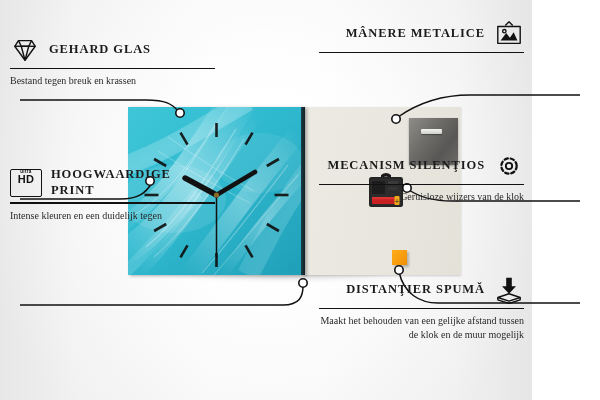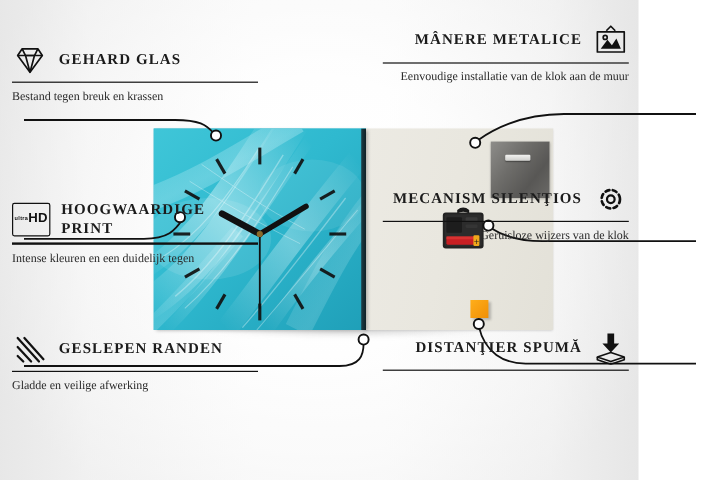--- a/index.html
+++ b/index.html
@@ -35,21 +35,21 @@
   .feat-rule{height:1.4px;background:#111;margin:4px 0 5px 0;width:100%;}
   .feat-desc{
     font-size:10px;line-height:1.32;color:#2a2a2a;
     font-family:"Liberation Serif", serif;
   }
   .icon{flex:0 0 auto;width:30px;height:28px;display:block;}
   .icon svg{display:block;width:100%;height:100%;}
 
   .hd-badge{
     width:30px;height:26px;border:1.6px solid #111;border-radius:2px;
-    display:flex;flex-direction:row;align-items:center;justify-content:center;
+    display:flex;flex-direction:column;align-items:center;
     line-height:1;font-family:"Liberation Sans", sans-serif;
   }
   .hd-badge .u{font-size:4.6px;letter-spacing:.3px;color:#111;font-weight:700;}
   .hd-badge .h{font-size:11px;font-weight:700;color:#111;letter-spacing:.2px;}
 
   
   #f-glass{top:36px;}
   #f-print{top:167px;}
   #f-edges{top:277px;}
   #f-handles{top:20px;}
@@ -239,54 +239,36 @@
       <span class="icon hd-badge">
         <span class="u">ultra</span>
         <span class="h">HD</span>
       </span>
       <span class="feat-title">HOOGWAARDIGE PRINT</span>
     </div>
     <div class="feat-rule"></div>
     <div class="feat-desc">Intense kleuren en een duidelijk tegen</div>
   </div>
 
-  <div class="feat left" id="f-edges">
-    <div class="feat-head">
-      <span class="icon">
-        <svg viewBox="0 0 32 30">
-          <g stroke="#111" stroke-width="2" stroke-linecap="round">
-            <line x1="5" y1="5" x2="24" y2="26"></line>
-            <line x1="11" y1="5" x2="28" y2="24"></line>
-            <line x1="5" y1="13" x2="17" y2="26"></line>
-            <line x1="5" y1="21" x2="10" y2="26"></line>
-          </g>
-        </svg>
-      </span>
-      <span class="feat-title">GESLEPEN RANDEN</span>
-    </div>
-    <div class="feat-rule"></div>
-    <div class="feat-desc">Gladde en veilige afwerking</div>
-  </div>
 
   <div class="feat right" id="f-handles">
     <div class="feat-head">
       <span class="icon">
         <svg viewBox="0 0 32 30">
           <g fill="none" stroke="#111" stroke-width="1.5" stroke-linejoin="round">
             <path d="M12 6 L16 2 L20 6"></path>
             <rect x="4" y="7" width="24" height="18"></rect>
             <path d="M7 22 L13 14 L17 19 L21 13 L25 22 Z" fill="#111" stroke="none"></path>
             <circle cx="11" cy="12" r="1.8"></circle>
           </g>
         </svg>
       </span>
       <span class="feat-title">MÂNERE METALICE</span>
     </div>
     <div class="feat-rule"></div>
-    <div class="feat-desc">Eenvoudige installatie van de klok aan de muur</div>
   </div>
 
   <div class="feat right" id="f-mech">
     <div class="feat-head">
       <span class="icon">
         <svg viewBox="0 0 32 30">
           <g fill="none" stroke="#111" stroke-width="2.4" stroke-linecap="round">
             <circle cx="16" cy="15" r="8.2" stroke-dasharray="3.6 3.1"></circle>
             <circle cx="16" cy="15" r="3.4" stroke-width="2"></circle>
           </g>
@@ -307,15 +289,16 @@
           </g>
           <g fill="none" stroke="#111" stroke-width="1.5" stroke-linejoin="round">
             <path d="M16 19 L28 23 L16 27 L4 23 Z"></path>
             <path d="M4 23 L4 25.5 L16 29.5 L28 25.5 L28 23"></path>
           </g>
         </svg>
       </span>
       <span class="feat-title">DISTANŢIER SPUMĂ</span>
     </div>
     <div class="feat-rule"></div>
+    <div class="feat-desc">Maakt het behouden van een gelijke afstand tussen de klok en de muur mogelijk</div>
   </div>
 
 </div>
 
 </body></html>

